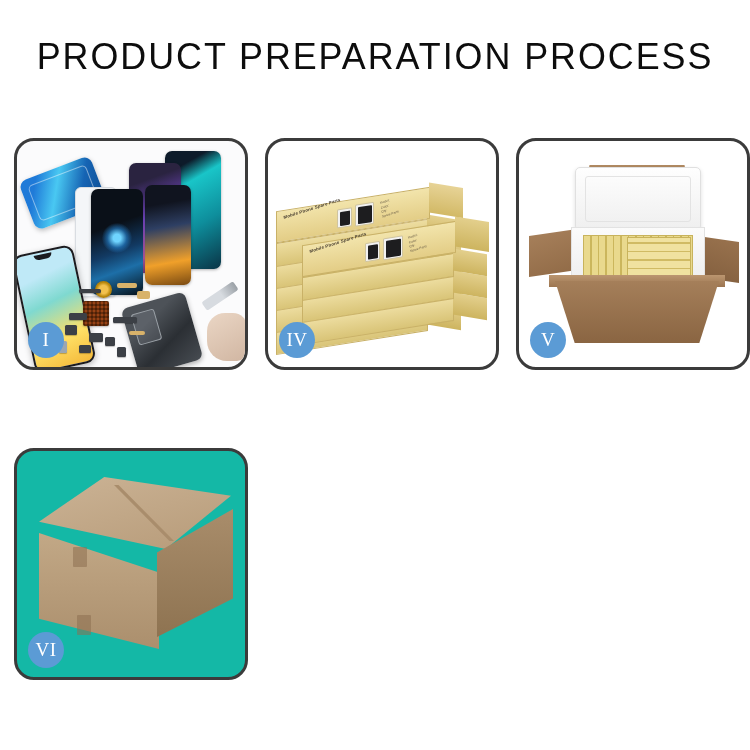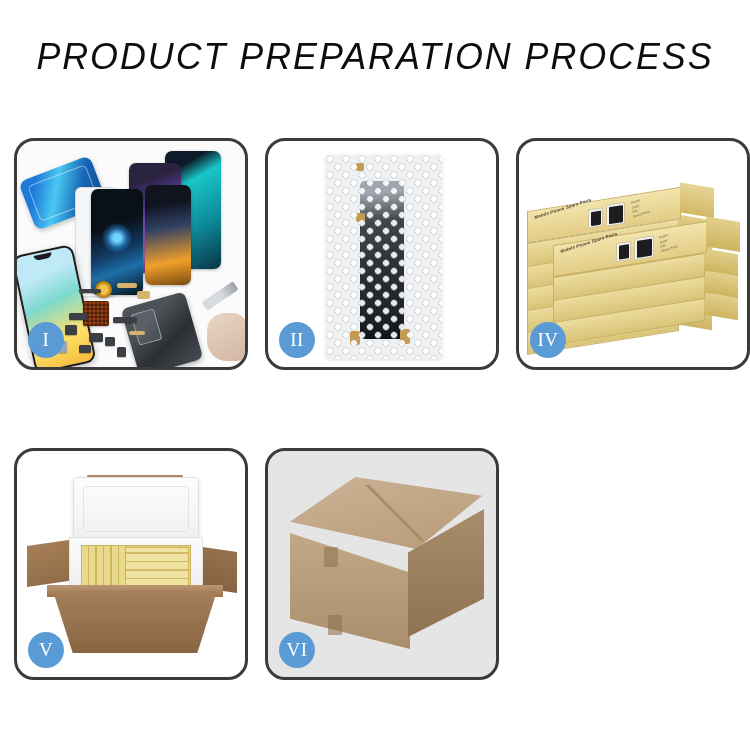--- a/index.html
+++ b/index.html
@@ -5,21 +5,21 @@
   html, body {
     margin: 0; padding: 0;
     width: 750px; height: 750px;
     background: #ffffff;
     font-family: "Liberation Sans", sans-serif;
     overflow: hidden;
   }
   .page { position: relative; width: 750px; height: 750px; background:#fff; }
 
   
-  .header { text-align: center; padding-top: 38px; font-style: italic; }
+  .header { text-align: center; padding-top: 38px; }
   .title {
     font-family: "Liberation Sans", sans-serif;
     font-size: 37px;
     font-weight: 500;
     letter-spacing: 2.0px;
     color: #0d0d0d;
     line-height: 1.0;
     transform: scaleX(0.97);
     white-space: nowrap;
   }
@@ -302,21 +302,21 @@
     position:absolute; left:36px; top:140px; width:164px; height:62px;
     background:linear-gradient(180deg,#a57f5a,#8a6542);
     clip-path: polygon(0 0, 100% 0, 88% 100%, 12% 100%);
   }
   .cartonrim {
     position:absolute; left:30px; top:134px; width:176px; height:12px;
     background:linear-gradient(180deg,#bb9670,#9c7550);
   }
 
   
-  .p6 { background:#e5e5e5; }
+  .p6 { background:#14b8a6; }
   .c-top {
     position:absolute; left:22px; top:26px; width:192px; height:72px;
     background:linear-gradient(165deg,#cbb395,#b79b79);
     clip-path: polygon(34% 0, 100% 26%, 66% 100%, 0 62%);
   }
   .c-top-seam {
     position:absolute; left:52px; top:34px; width:150px; height:56px;
     clip-path: polygon(30% 0, 33% 0, 70% 100%, 67% 100%);
     background:#a98d6c;
   }
@@ -373,33 +373,20 @@
         <div class="spart" style="left:100px; top:206px; width:9px;  height:10px;"></div>
         <div class="spart" style="left:42px;  top:200px; width:8px;  height:12px; background:#9aa6b2;"></div>
         <div class="flex" style="left:112px; top:190px; width:16px; height:4px;"></div>
 
         <div class="tool"></div>
         <div class="hand"></div>
       </div>
       <div class="badge">I</div>
     </div>
 
-    <div class="panel p2">
-      <div class="stage">
-        <div class="bag">
-          <div class="inner-part"></div>
-          <div class="tapebit" style="left:30px; top:8px;  width:8px; height:8px;"></div>
-          <div class="tapebit" style="left:30px; top:58px; width:9px; height:9px;"></div>
-          <div class="tapebit" style="left:24px; top:176px; width:10px; height:14px;"></div>
-          <div class="tapebit" style="left:74px; top:174px; width:10px; height:15px;"></div>
-          <div class="bubbles"></div>
-        </div>
-      </div>
-      <div class="badge">II</div>
-    </div>
 
 
     <div class="panel p4">
       <div class="stage">
         <div class="stackwrap">
           <div class="sbox" style="left:0px;  top:160px;">
               <span class="side"></span>
             </div>
           <div class="sbox" style="left:0px;  top:138px;">
               <span class="side"></span>

